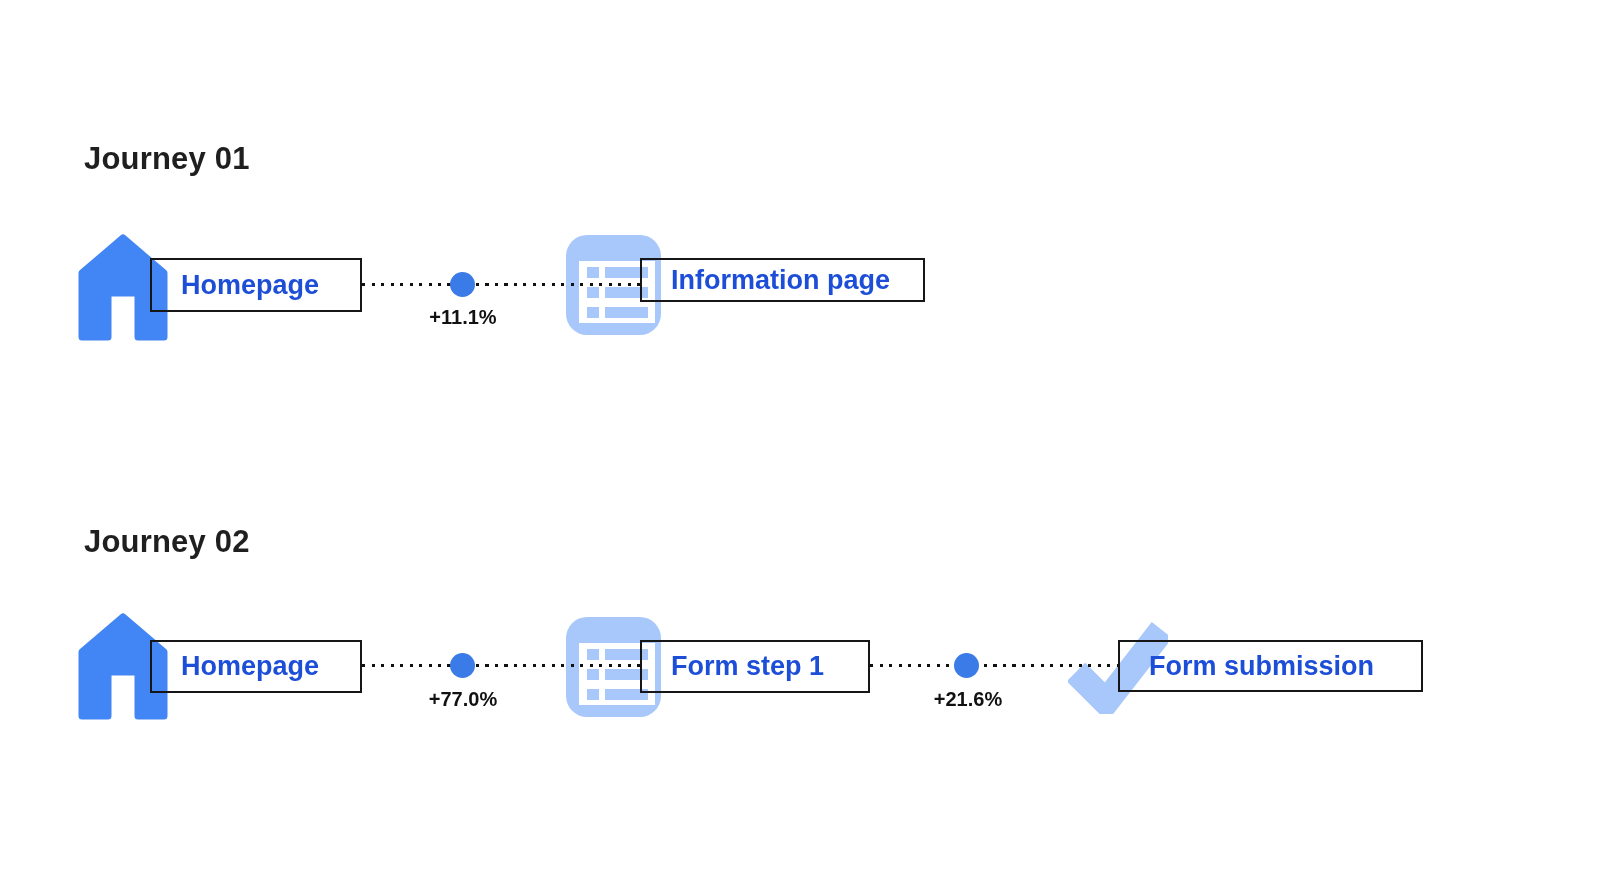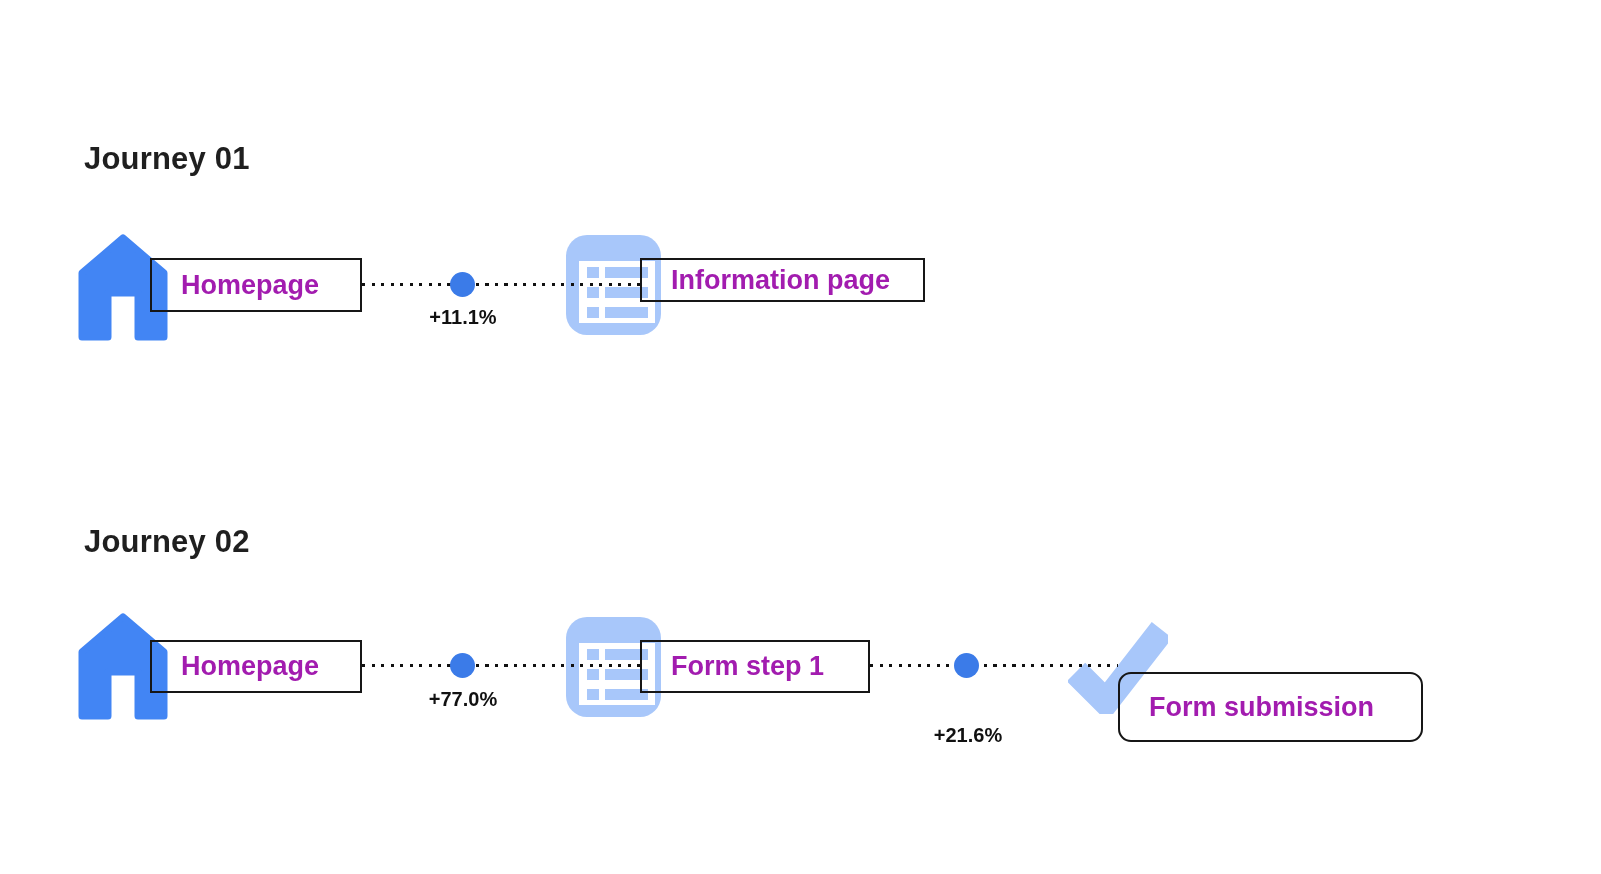--- a/index.html
+++ b/index.html
@@ -54,21 +54,21 @@
   .node-box {
     position: absolute;
     box-sizing: border-box;
     border: 2.5px solid #161616;
     background: transparent;
     display: flex;
     align-items: center;
     padding-left: 29px;
     font-size: 27px;
     font-weight: 700;
-    color: #a21caf;
+    color: #1d4ed8;
     white-space: nowrap;
     z-index: 4;
   }
 </style>
 </head>
 <body>
 
 <div class="canvas">
 
   <div class="journey-title" style="left:84px; top:141px;">Journey 01</div>
@@ -123,31 +123,31 @@
       <rect x="39" y="32" width="43" height="11" fill="#A8C7FA"></rect>
       <rect x="21" y="52" width="12" height="11" fill="#A8C7FA"></rect>
       <rect x="39" y="52" width="43" height="11" fill="#A8C7FA"></rect>
       <rect x="21" y="72" width="12" height="11" fill="#A8C7FA"></rect>
       <rect x="39" y="72" width="43" height="11" fill="#A8C7FA"></rect>
     </svg>
   </div>
 
   <div class="dotline" style="left:870px; top:664px; width:248px;"></div>
   <div class="dot" style="left:954px; top:653px;"></div>
-  <div class="pct" style="left:968px; top:688px;margin-top:36px;">+21.6%</div>
+  <div class="pct" style="left:968px; top:688px;">+21.6%</div>
 
   <div class="icon" style="left:1068px; top:614px;">
     <svg width="100" height="100" viewBox="0 0 100 100" aria-hidden="true">
       <path d="M8 58 L38 88 L94 16" fill="none" stroke="#A8C7FA" stroke-width="26" stroke-linecap="butt" stroke-linejoin="miter"></path>
     </svg>
   </div>
 
   <div class="node-box" style="left:150px; top:640px; width:212px; height:53px;">
     <span>Homepage</span>
   </div>
   <div class="node-box" style="left:640px; top:640px; width:230px; height:53px;align-items:center;">
     <span>Form step 1</span>
   </div>
-  <div class="node-box" style="left:1118px; top:672px; width:305px; height:70px;border-radius:13px;">
+  <div class="node-box" style="left:1118px; top:640px; width:305px; height:52px;">
     <span>Form submission</span>
   </div>
 
 </div>
 
 </body></html>

